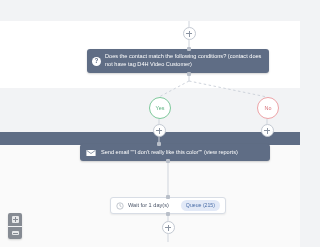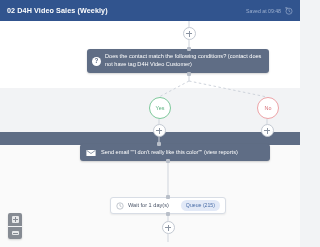--- a/index.html
+++ b/index.html
@@ -135,33 +135,20 @@
   .zoombtn.plusbtn .gl::before{left:1px;top:3px;width:5px;height:1px;}
   .zoombtn.plusbtn .gl::after{left:3px;top:1px;width:1px;height:5px;}
   .zoombtn.minusbtn .gl{height:4px;}
   .zoombtn.minusbtn .gl::before{left:1px;top:1.5px;width:5px;height:1px;}
 </style>
 </head>
 <body>
 
 <div id="app">
 
-  <div class="topbar">
-    <div class="topbar-title">02 D4H Video Sales (Weekly)</div>
-    <div class="topbar-right">
-      <div class="saved-text">Saved at 09:48</div>
-      <span class="hist-icon">
-        <svg viewBox="0 0 16 16" width="8" height="8">
-          <circle cx="8" cy="8.4" r="6.1" fill="none" stroke="#9db0d0" stroke-width="1.3"></circle>
-          <path d="M8 5.2 V8.4 L10.2 9.8" fill="none" stroke="#9db0d0" stroke-width="1.3" stroke-linecap="round"></path>
-          <path d="M2.6 4.2 L2.0 1.4 M2.0 1.4 L4.9 2.0" fill="none" stroke="#9db0d0" stroke-width="1.3" stroke-linecap="round"></path>
-        </svg>
-      </span>
-    </div>
-  </div>
 
   <div class="canvas">
     <div class="canvas-white"></div>
     <div class="canvas-band"></div>
     <div class="canvas-white2"></div>
 
     <svg class="wires">
 
       <line x1="189" y1="0" x2="189" y2="6" stroke="#cfd4dc" stroke-width="1"></line>
 

